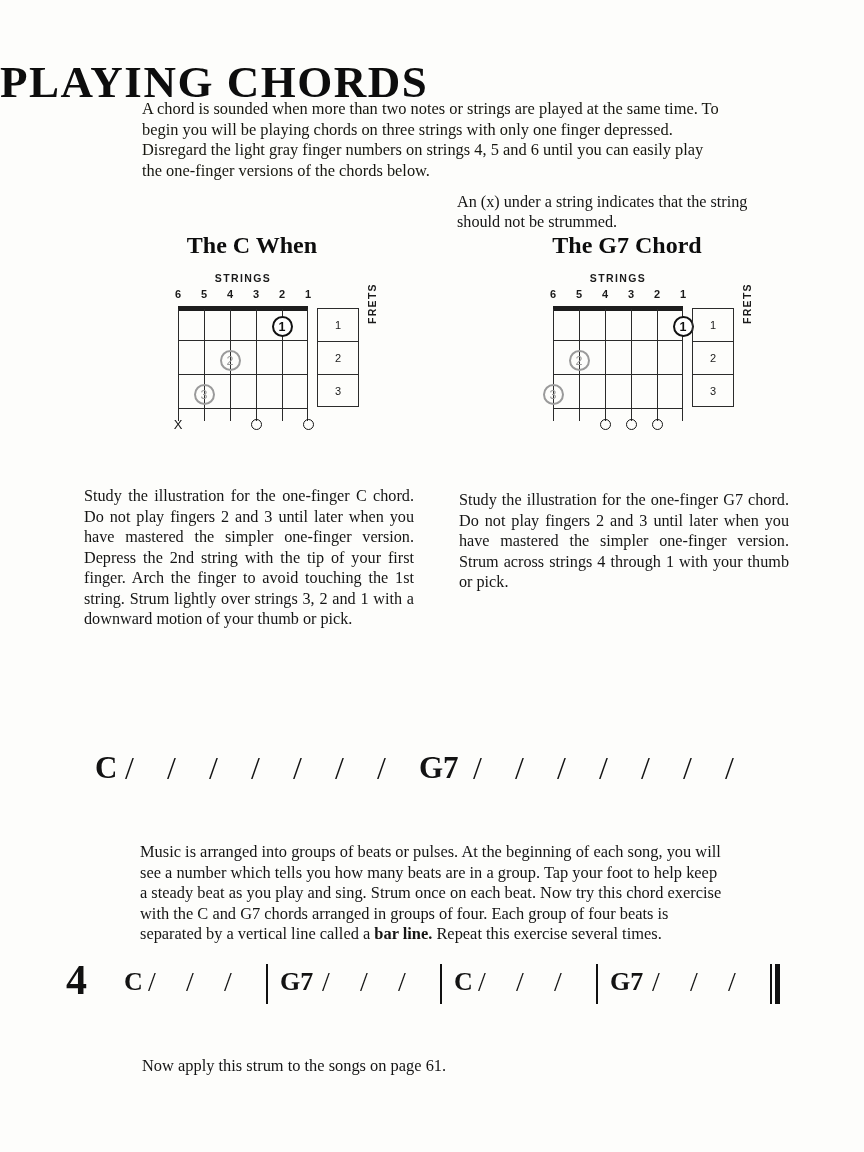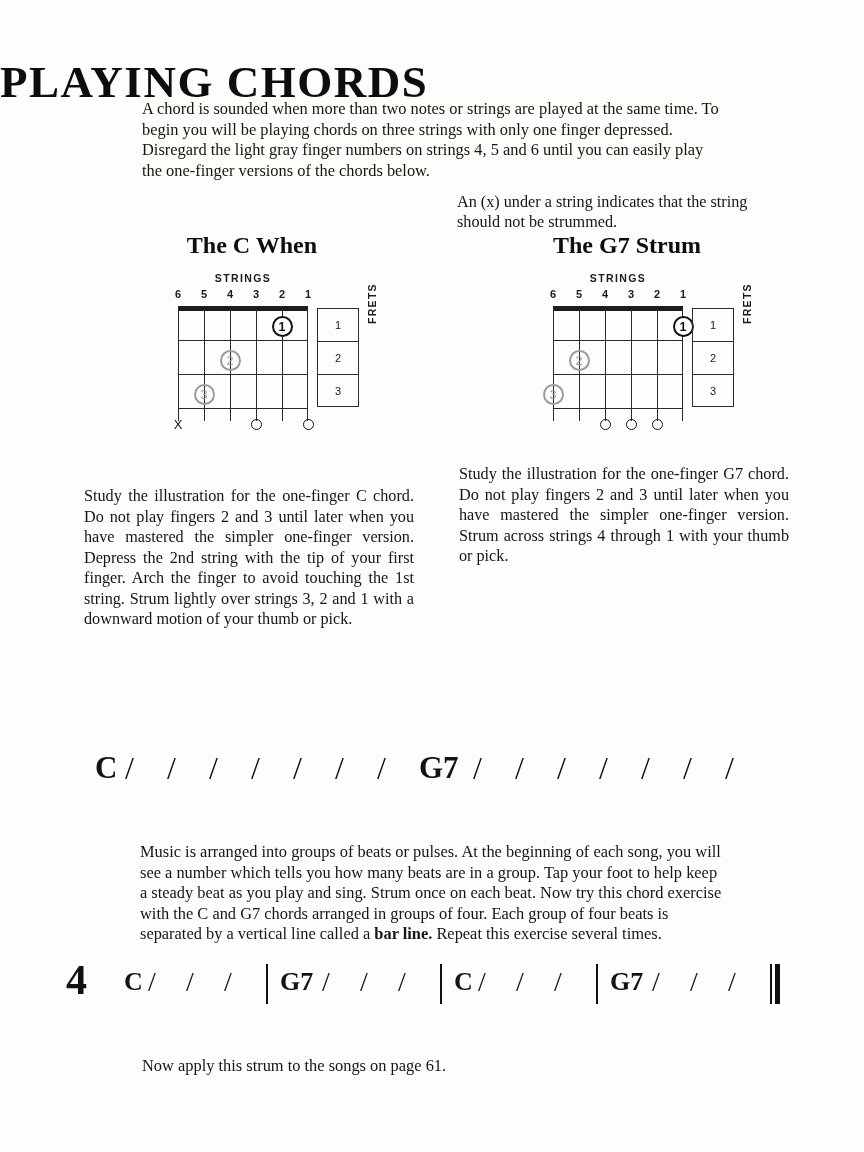--- a/index.html
+++ b/index.html
@@ -230,21 +230,21 @@
 
   
   .study {
     position: absolute;
     font-size: 16.2px;
     line-height: 20.5px;
     text-align: justify;
     text-justify: inter-word;
   }
   .study.left  { left: 84px;  top: 474px; width: 330px; margin-top: 12px; }
-  .study.right { left: 459px; top: 448px; width: 330px; }
+  .study.right { left: 459px; top: 474px; width: 330px; }
 
   
   .mid-para {
     position: absolute;
     left: 140px;
     top: 651px;
     width: 582px;
     font-size: 16.4px;
     line-height: 20.5px;
   }
@@ -357,21 +357,21 @@
 
 <div class="page">
 
   <h1 class="page-title">PLAYING CHORDS</h1>
 
   <p class="intro">A chord is sounded when more than two notes or strings are played at the same time. To begin you will be playing chords on three strings with only one finger depressed. Disregard the light gray finger numbers on strings 4, 5 and 6 until you can easily play the one-finger versions of the chords below.</p>
 
   <p class="note-right">An (x) under a string indicates that the string should not be strummed.</p>
 
   <div class="chord-heading left">The C When</div>
-  <div class="chord-heading right">The G7 Strum</div>
+  <div class="chord-heading right">The G7 Chord</div>
 
   <div class="diagram-wrap left">
     <div class="strings-label">STRINGS</div>
     <div class="string-numbers">
         <span style="left: 0px;">6</span>
         <span style="left: 26px;">5</span>
         <span style="left: 52px;">4</span>
         <span style="left: 78px;">3</span>
         <span style="left: 104px;">2</span>
         <span style="left: 130px;">1</span>

